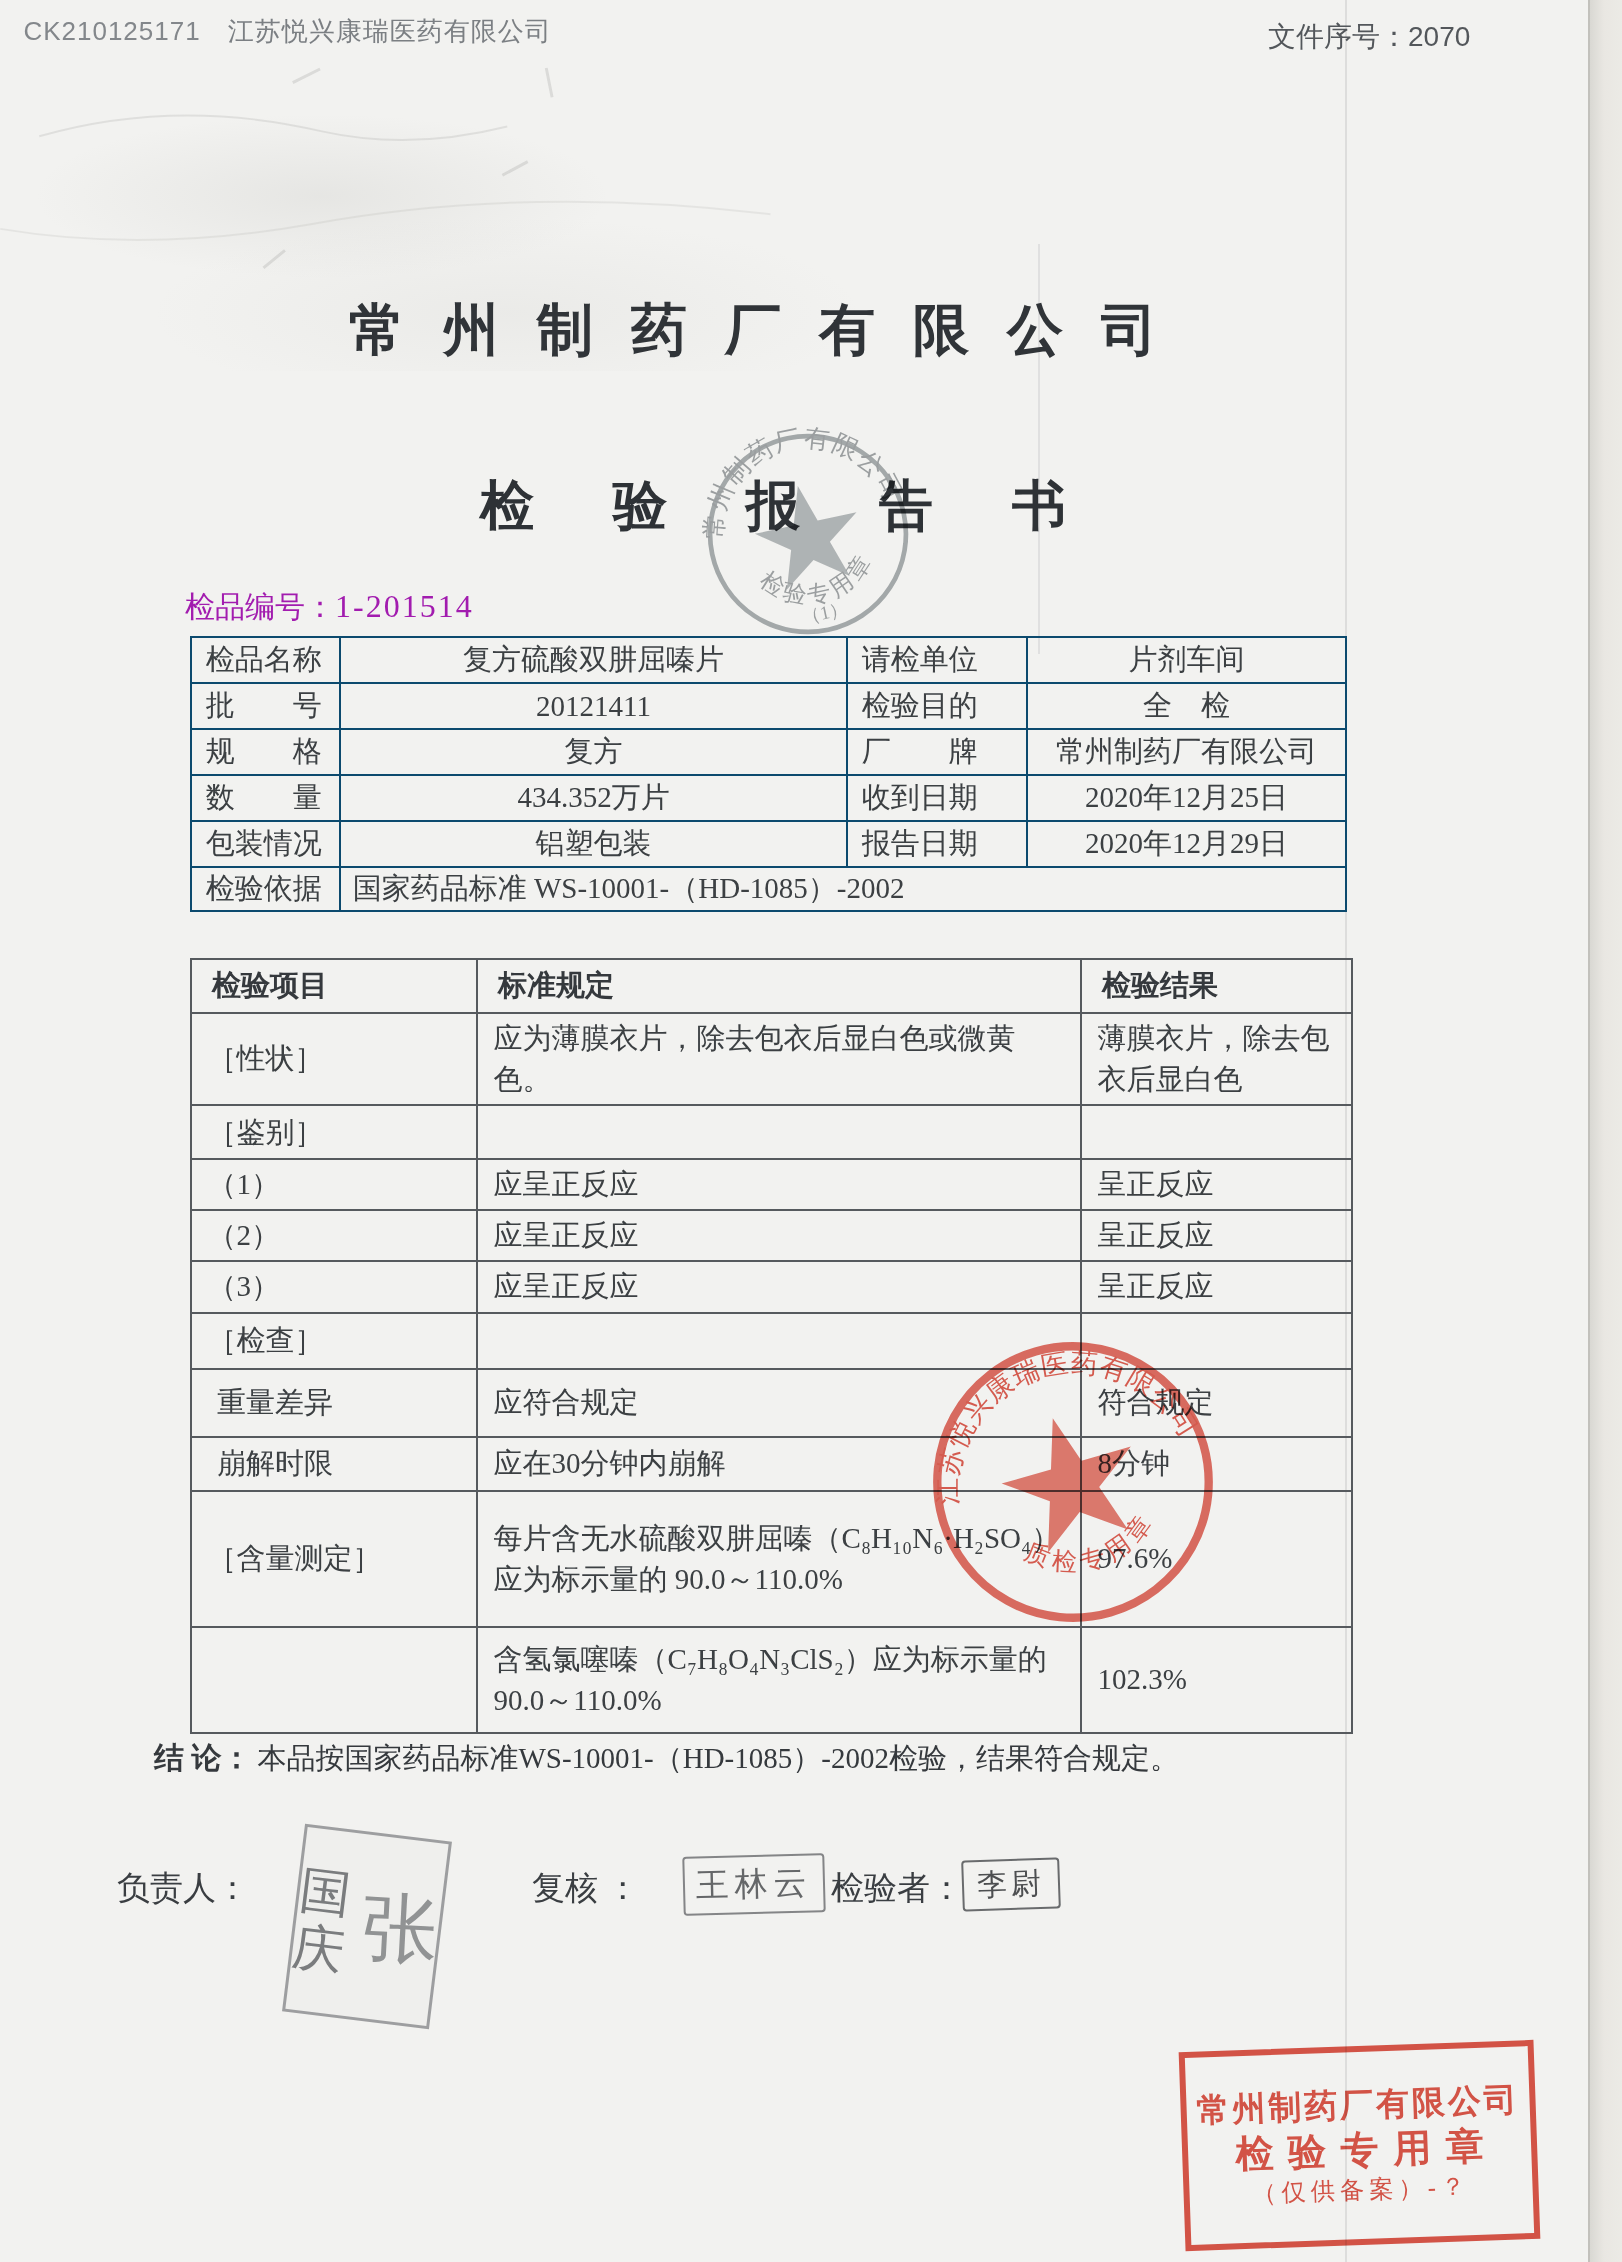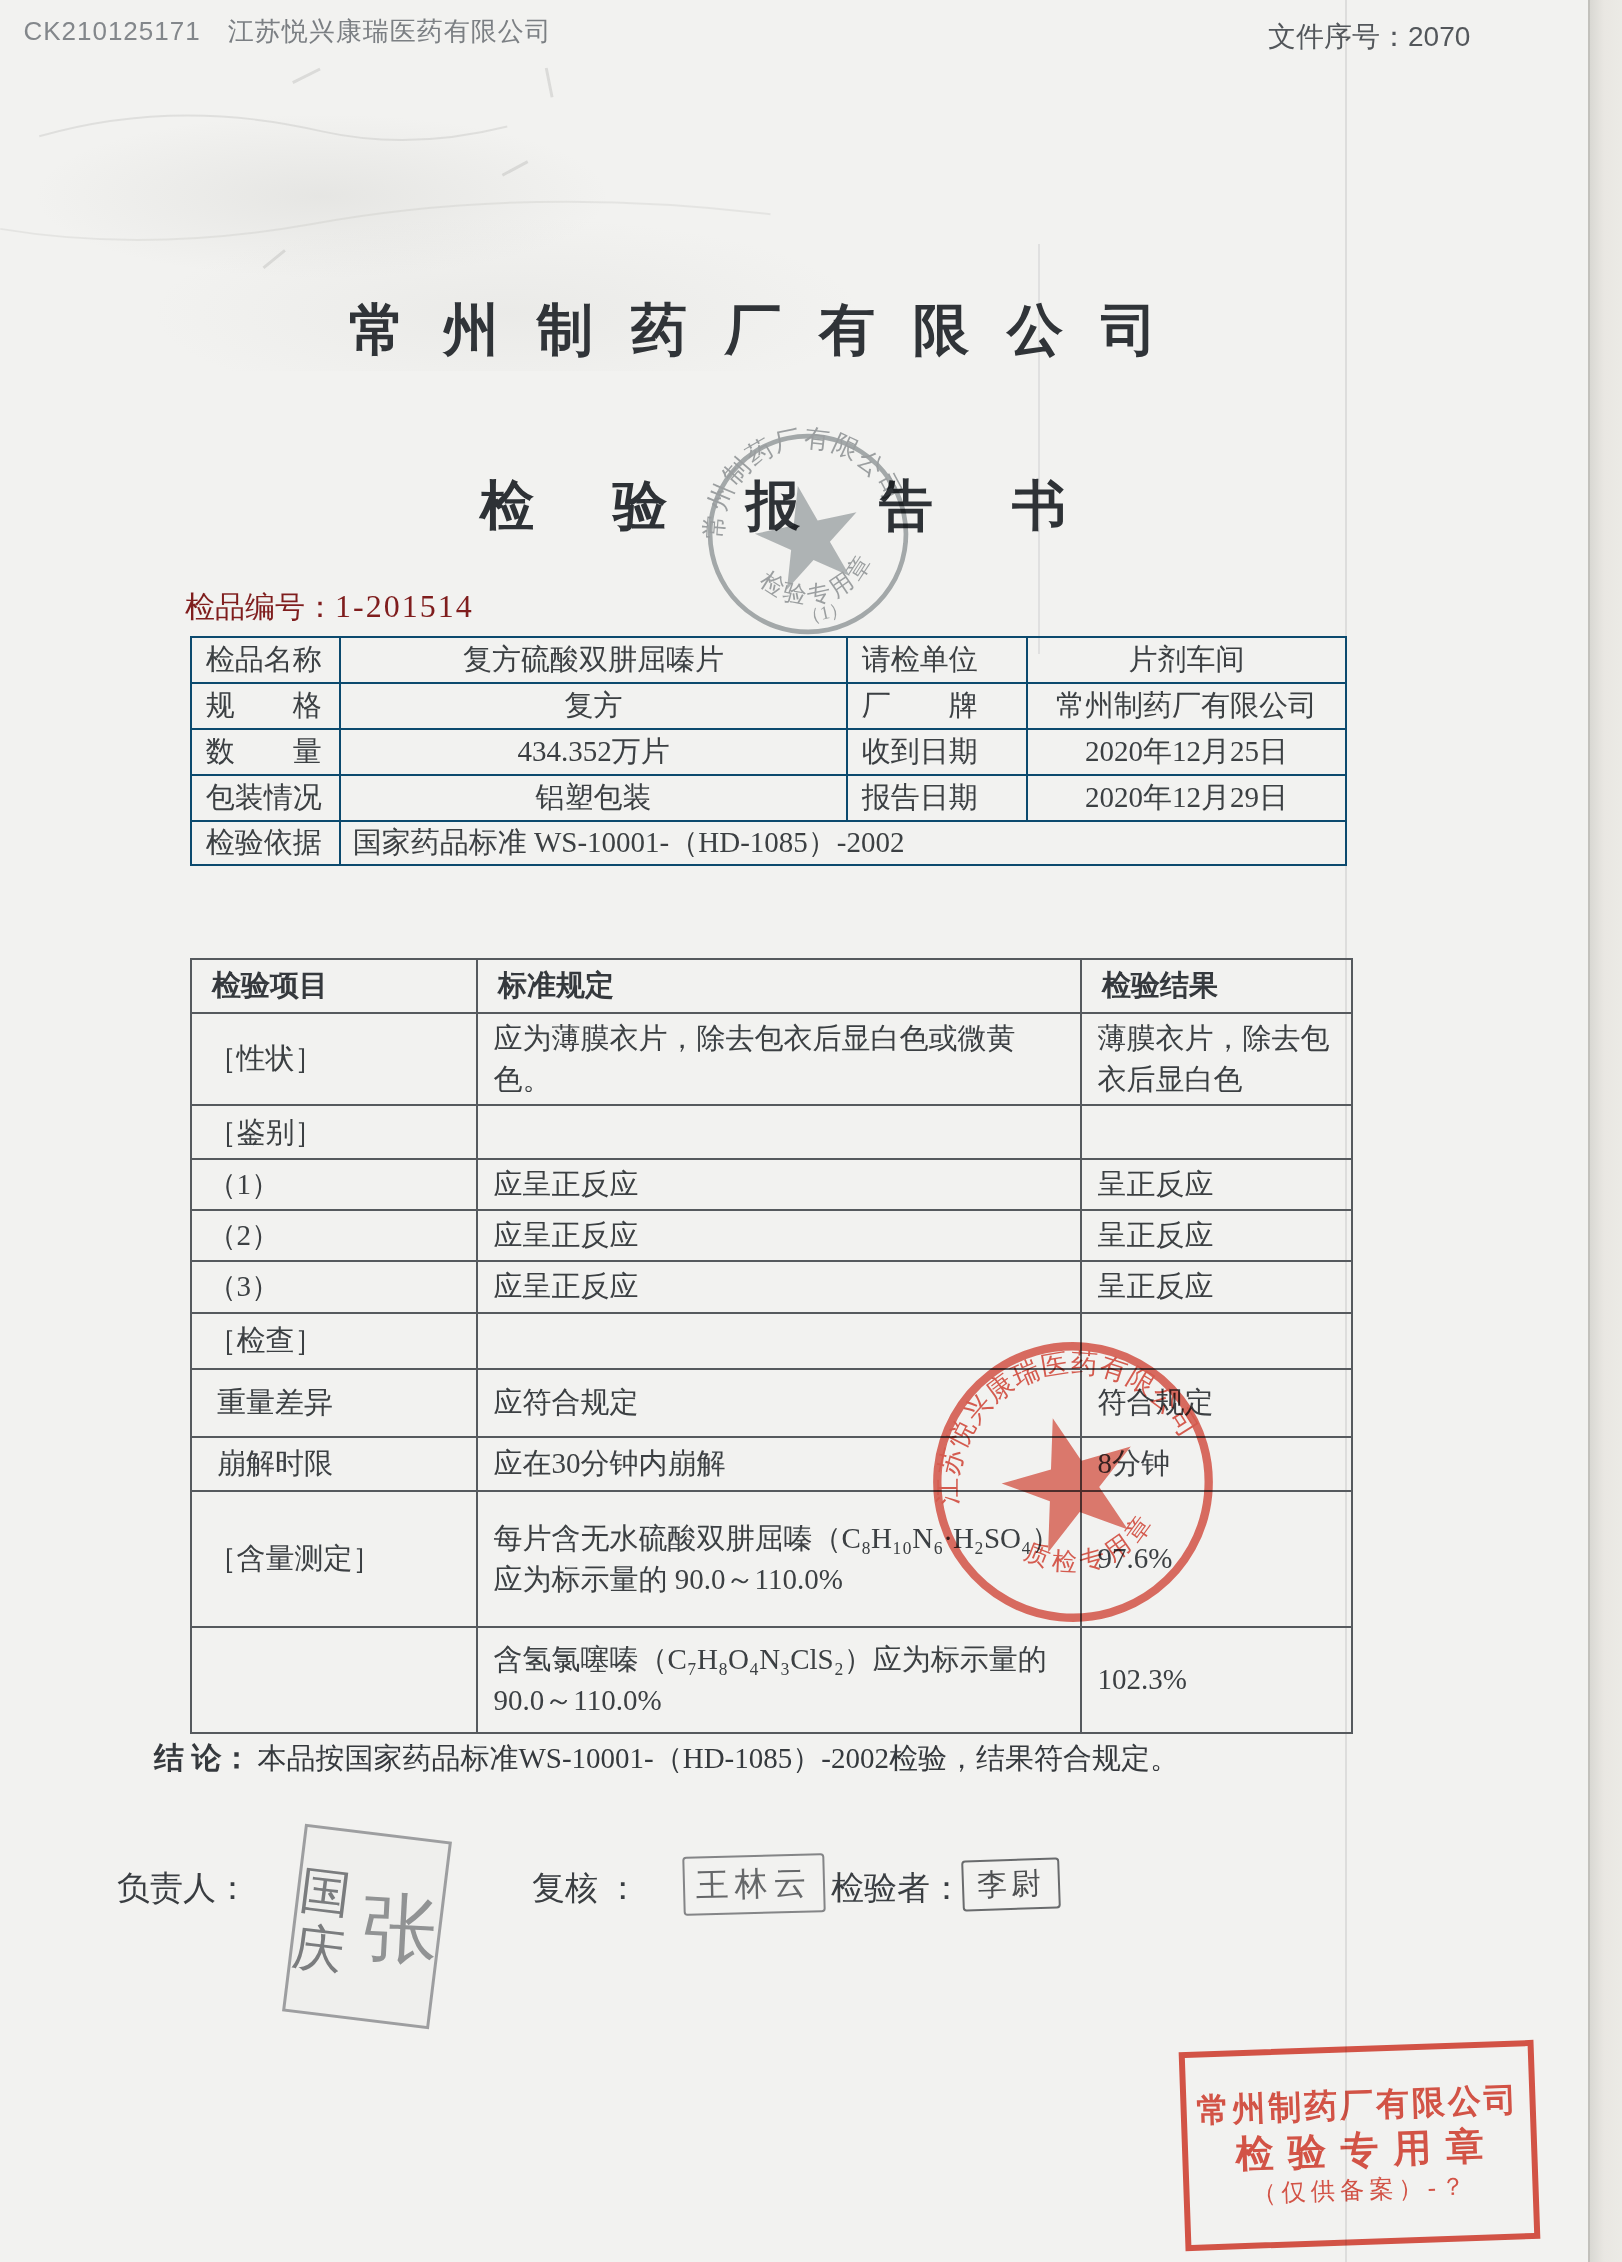--- a/index.html
+++ b/index.html
@@ -44,21 +44,21 @@
   
   .company-title{
     position:absolute;left:349px;top:293px;white-space:nowrap;
     font-size:56px;font-weight:700;letter-spacing:38px;color:#303438;
   }
   .report-title{
     position:absolute;left:480px;top:470px;white-space:nowrap;
     font-size:54px;font-weight:700;letter-spacing:79px;color:#2e3236;
   }
   .sample-line{
-    position:absolute;left:185px;top:587px;font-size:30px;color:#7f1d1d;white-space:nowrap;
+    position:absolute;left:185px;top:587px;font-size:30px;color:#a21caf;white-space:nowrap;
   }
   .sample-line .val{font-size:32px;letter-spacing:2px;}
   
   table{border-collapse:collapse;table-layout:fixed;}
   .info-table{
     position:absolute;left:190px;top:636px;width:1156px;
     font-size:29px;color:#3c4043;
   }
   .info-table td{border:2px solid #0c4a6e;padding:0 7.8px;overflow:hidden;}
   .info-table .lbl{padding-left:13.7px;text-align:left;white-space:nowrap;}
@@ -180,20 +180,26 @@
         <col style="width:319px">
       </colgroup>
     <tbody>
         <tr>
       <td class="lbl">检品名称</td>
       <td class="val">复方硫酸双肼屈嗪片</td>
       <td class="lbl">请检单位</td>
       <td class="val">片剂车间</td>
     </tr>
     <tr>
+      <td class="lbl">批　　号</td>
+      <td class="val">20121411</td>
+      <td class="lbl">检验目的</td>
+      <td class="val">全　检</td>
+    </tr>
+    <tr>
       <td class="lbl">规　　格</td>
       <td class="val">复方</td>
       <td class="lbl">厂　　牌</td>
       <td class="val">常州制药厂有限公司</td>
     </tr>
     <tr>
       <td class="lbl">数　　量</td>
       <td class="val">434.352万片</td>
       <td class="lbl">收到日期</td>
       <td class="val">2020年12月25日</td>

